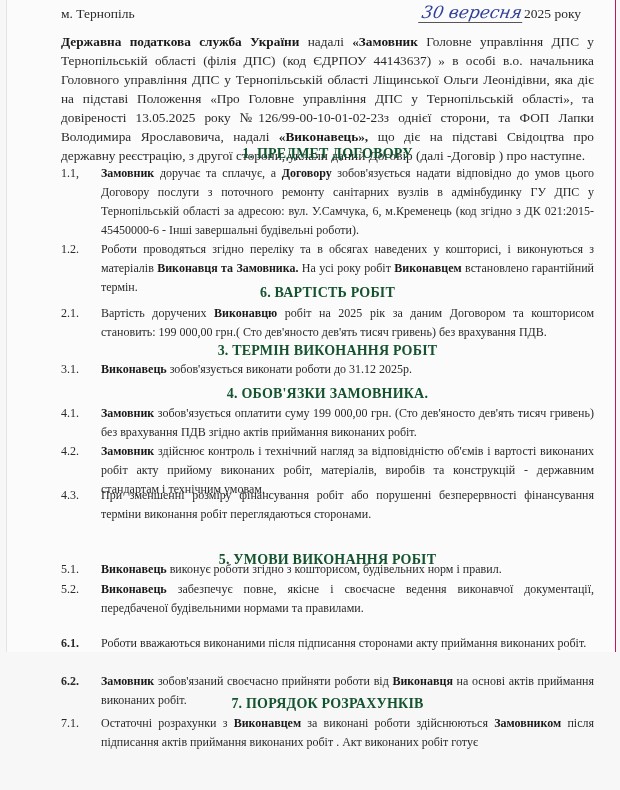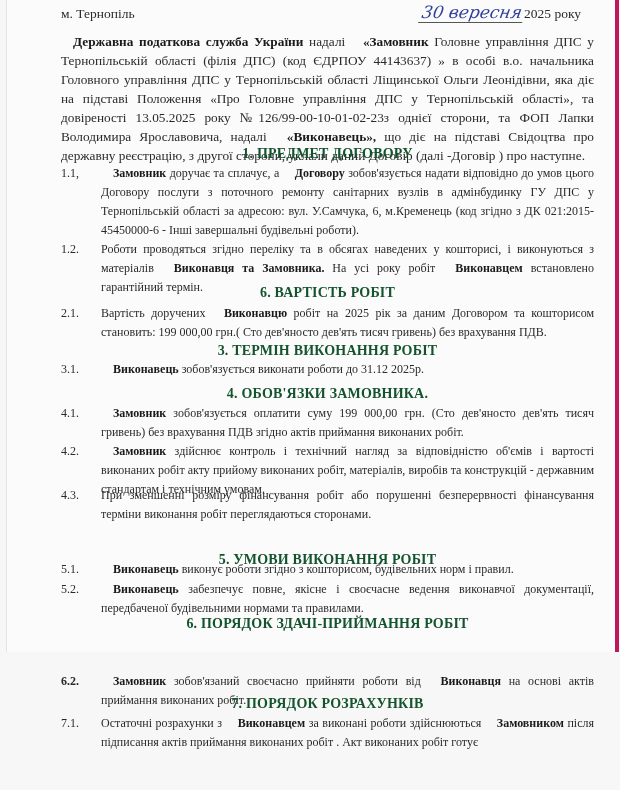--- a/index.html
+++ b/index.html
@@ -6,37 +6,37 @@
   body {
     width:620px; height:790px; overflow:hidden;
     background:#f7f7f7;
     font-family: "Liberation Serif", "DejaVu Serif", serif;
     color:#2a2a2a;
   }
   .page {
     position:absolute; left:6px; top:0; width:608px; height:652px;
     background:#fbfbfb;
     border-left:1px solid #e4e4e4;
-    border-right:4px solid #be185d;
+    border-right:1px solid #be185d;
   }
   .header-row { position:absolute; left:54px; top:2px; width:520px; height:22px; font-size:13.5px; }
   .city { position:absolute; left:0; top:4px; }
   .date { position:absolute; right:0; top:0; }
   .date .sig {
     display:inline-block; width:104px; border-bottom:1px solid #555;
     font-family:"DejaVu Serif", serif; font-style:italic; color:#2f3f9a;
     font-size:17px; text-align:center; line-height:20px; transform:skewX(-10deg);
   }
   .date .yr { font-size:13.5px; margin-left:0; }
   .intro {
     position:absolute; left:54px; top:32px; width:533px;
     font-size:13.3px; line-height:19px; text-align:justify;
   }
   .intro p { margin:0; text-indent:0; }
-  b { font-weight:bold; color:#1a1a1a;margin-left:12px; }
+  b { font-weight:bold; color:#1a1a1a; }
   .sec-title {
     position:absolute; left:54px; width:533px; text-align:center;
     font-weight:bold; font-size:14px; color:#14532d; letter-spacing:0.2px;
   }
   .clause {
     position:absolute; left:54px; width:533px; font-size:12px; line-height:19px;
   }
   .clause .num { position:absolute; left:0; top:0; width:40px; }
   .clause .txt { margin-left:40px; text-align:justify; }
   .clause .num.bold { font-weight:bold; }
@@ -96,21 +96,24 @@
   <div class="sec-title" style="top:552px">5.  УМОВИ ВИКОНАННЯ РОБІТ</div>
   <div class="clause" style="top:560px">
     <span class="num">5.1.</span>
     <div class="txt"><b>Виконавець</b><span> виконує роботи згідно з кошторисом, будівельних норм і правил.</span></div>
   </div>
   <div class="clause" style="top:580px">
     <span class="num">5.2.</span>
     <div class="txt"><b>Виконавець</b><span> забезпечує повне, якісне і своєчасне ведення виконавчої документації, передбаченої будівельними нормами та правилами.</span></div>
   </div>
 
-  <div class="sec-title" style="top:616px">6.  ПОРЯДОК ЗДАЧІ-ПРИЙМАННЯ РОБІТ</div>
+  <div class="clause" style="top:634px">
+    <span class="num bold">6.1.</span>
+    <div class="txt"><span>Роботи вважаються виконаними після підписання сторонами акту приймання виконаних робіт.</span></div>
+  </div>
   <div class="clause" style="top:672px">
     <span class="num bold">6.2.</span>
     <div class="txt"><b>Замовник</b><span> зобов'язаний своєчасно прийняти роботи від </span><b>Виконавця</b><span> на основі актів приймання виконаних робіт.</span></div>
   </div>
 
   <div class="sec-title" style="top:696px">7.  ПОРЯДОК РОЗРАХУНКІВ</div>
   <div class="clause" style="top:714px">
     <span class="num">7.1.</span>
     <div class="txt"><span>Остаточні розрахунки з </span><b>Виконавцем</b><span> за виконані роботи здійснюються </span><b>Замовником</b><span> після підписання актів приймання виконаних робіт . Акт виконаних робіт готує</span></div>
   </div>

